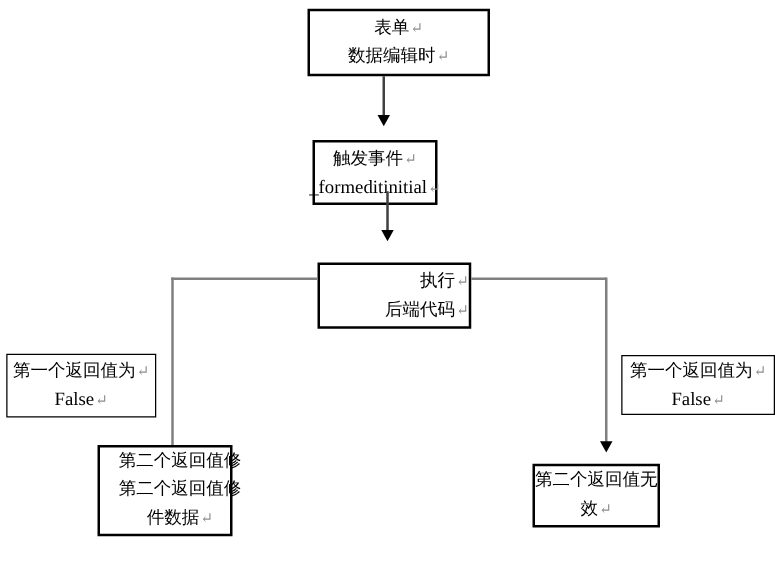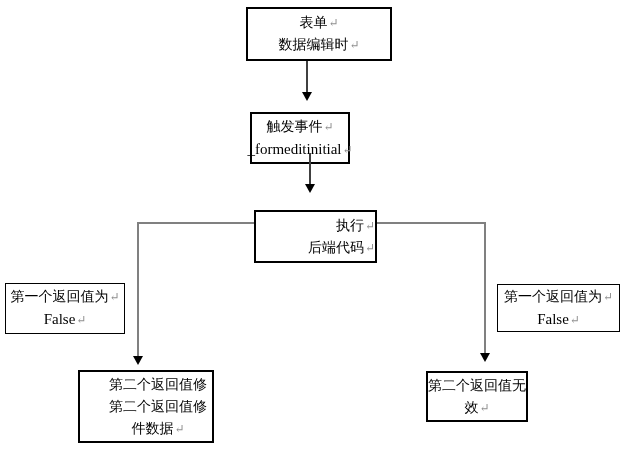--- a/index.html
+++ b/index.html
@@ -92,21 +92,21 @@
   <div class="box thin" style="left:5px; top:257px; width:120px; height:51px;">
     <div class="line"><span>第一个返回值为</span><span class="ret">↵</span></div>
     <div class="line latin"><span>False</span><span class="ret">↵</span></div>
   </div>
 
   <div class="box thin" style="left:497px; top:258px; width:123px; height:48px;">
     <div class="line"><span>第一个返回值为</span><span class="ret">↵</span></div>
     <div class="line latin"><span>False</span><span class="ret">↵</span></div>
   </div>
 
-  <div class="box" style="left:78px; top:370px; width:136px; height:73px;padding-left:24px;">
+  <div class="box" style="left:78px; top:356px; width:108px; height:73px;padding-left:24px;">
     <div class="line"><span>第二个返回值修</span></div>
     <div class="line"><span>第二个返回值修</span></div>
     <div class="line"><span>件数据</span><span class="ret">↵</span></div>
   </div>
 
   <div class="box" style="left:426px; top:371px; width:102px; height:51px;">
     <div class="line"><span>第二个返回值无</span></div>
     <div class="line"><span>效</span><span class="ret">↵</span></div>
   </div>
 

